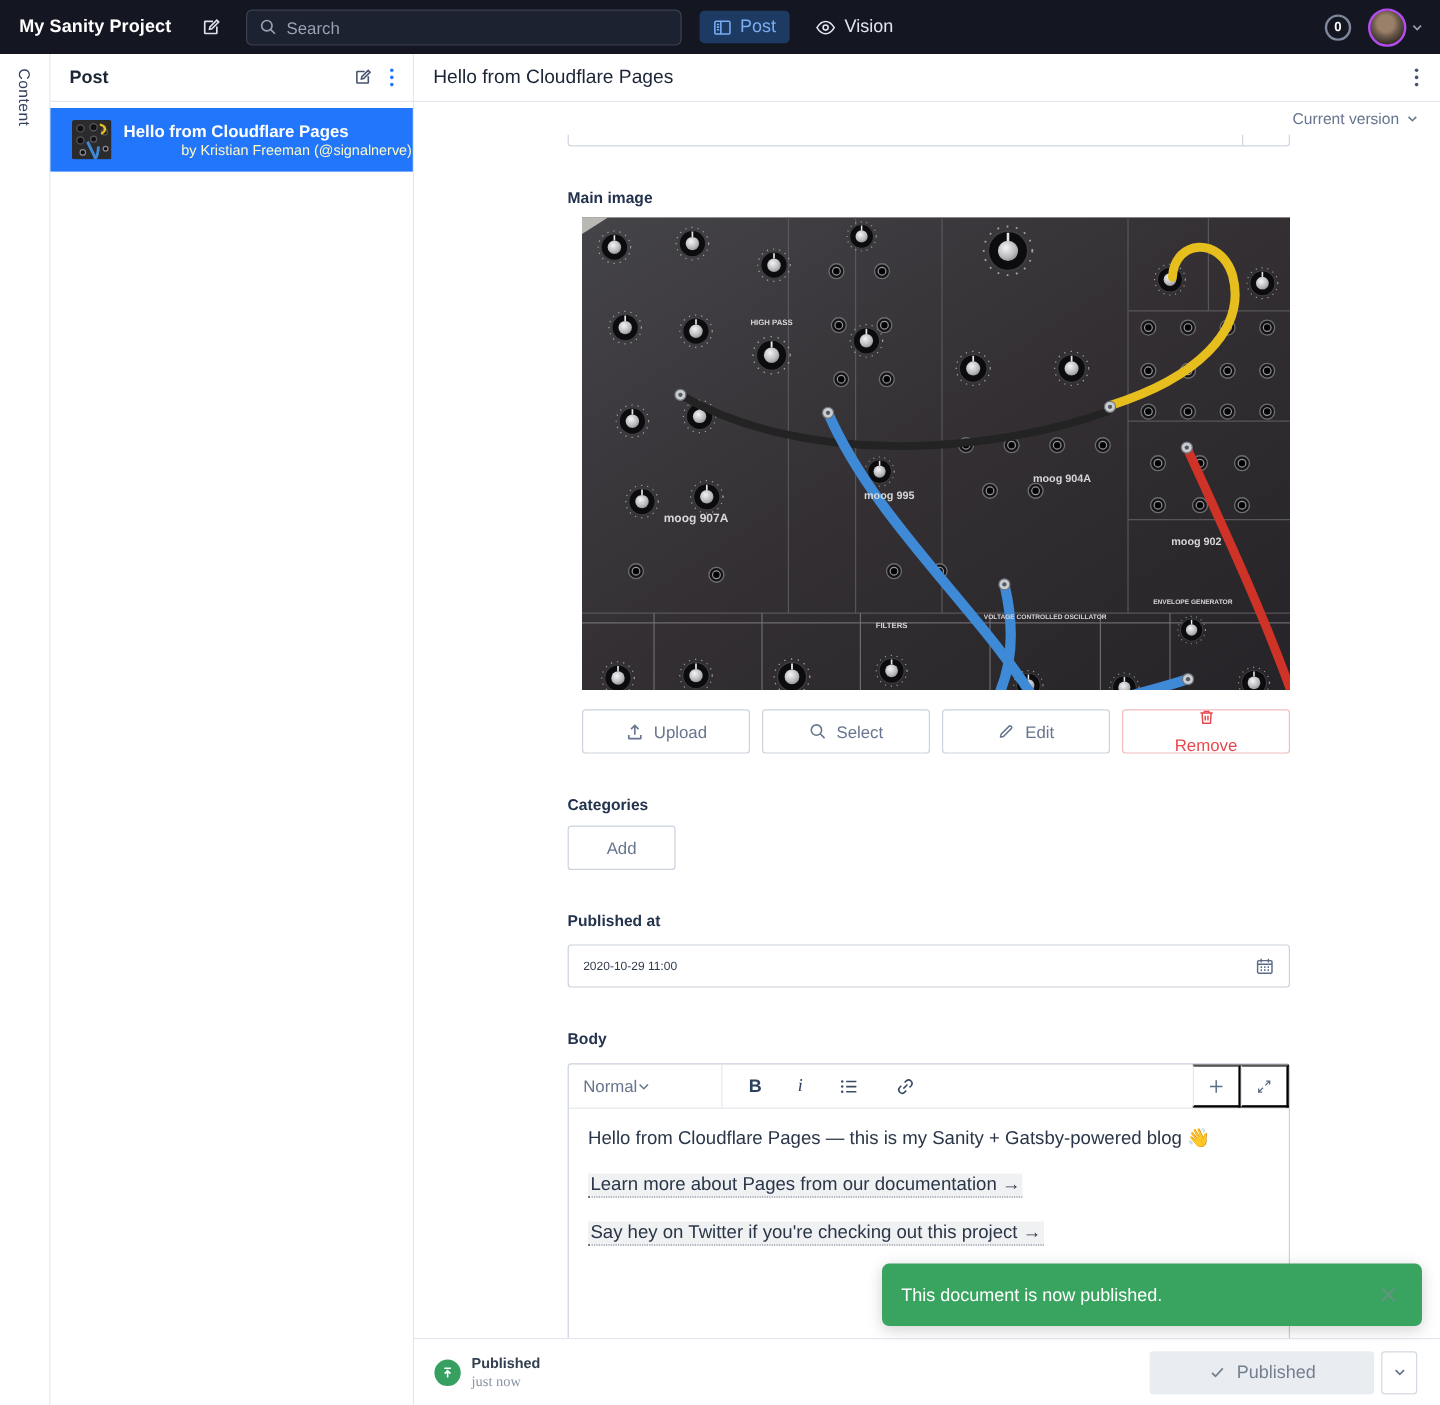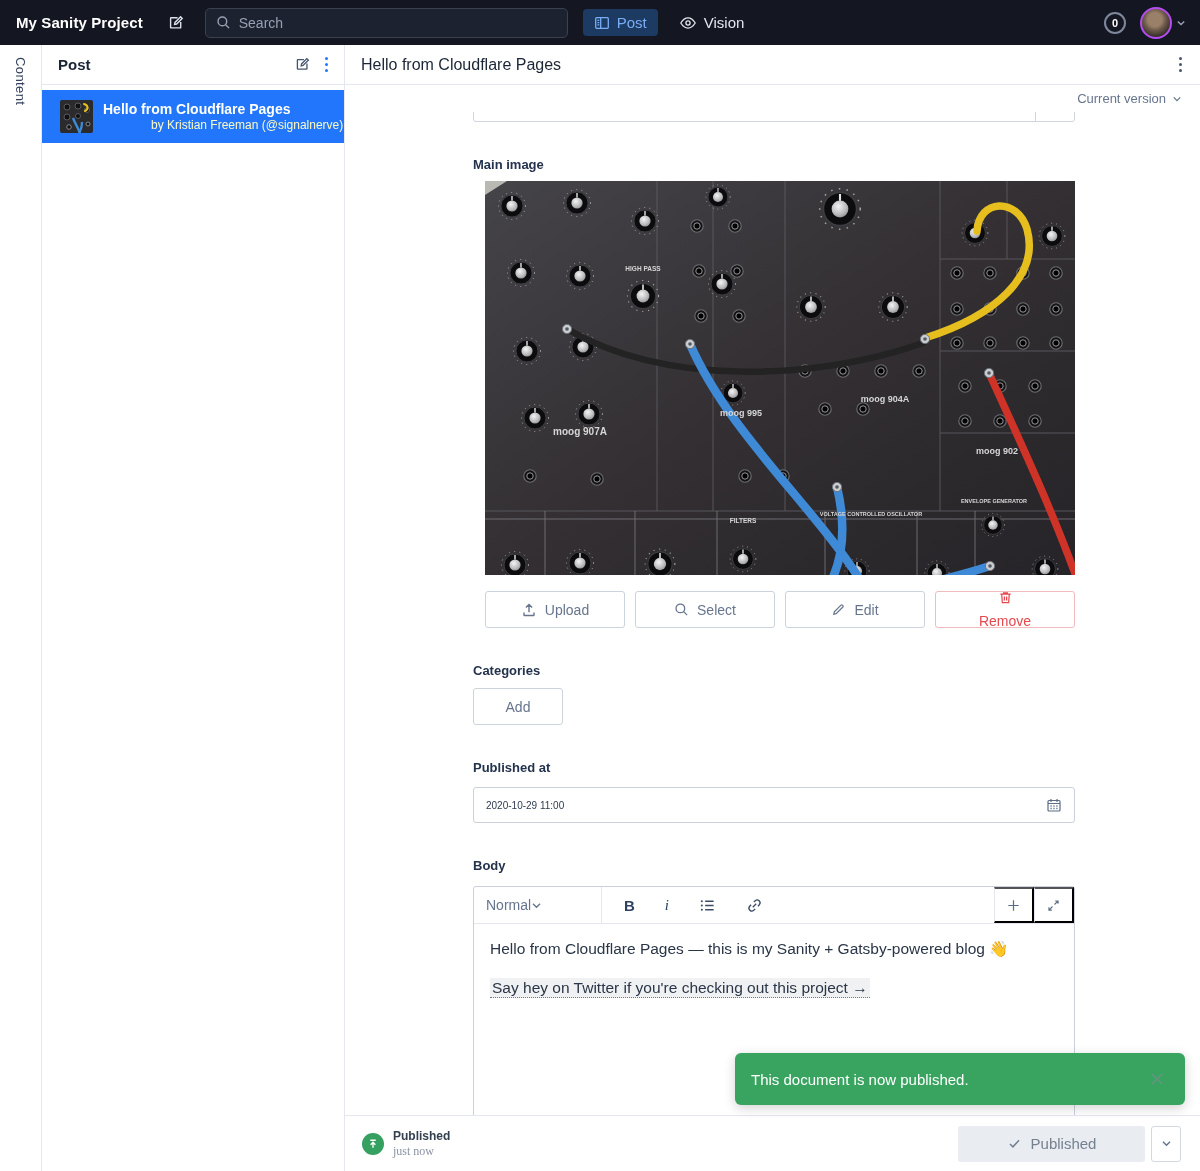--- a/index.html
+++ b/index.html
@@ -483,20 +483,21 @@
               <button class="tb-cell">
                 <span>
                   <svg width="15" height="15" viewBox="0 0 18 18" fill="none" stroke="currentColor" stroke-width="1.3">
                     <path d="M11 3.5h3.5V7M14.5 3.5 10.2 7.8M7 14.5H3.5V11M3.5 14.5l4.3-4.3"></path>
                   </svg>
                 </span>
               </button>
             </div>
             <div class="ed-body">
               <p>Hello from Cloudflare Pages — this is my Sanity + Gatsby-powered blog 👋</p>
+              <p><span class="inline-link">Learn more about Pages from our documentation →</span></p>
               <p><span class="inline-link">Say hey on Twitter if you're checking out this project →</span></p>
             </div>
           </div>
 
         </div>
       </div>
 
       <div class="toast">
         <span class="toast-msg">This document is now published.</span>
         <button class="icon-btn toast-x">

